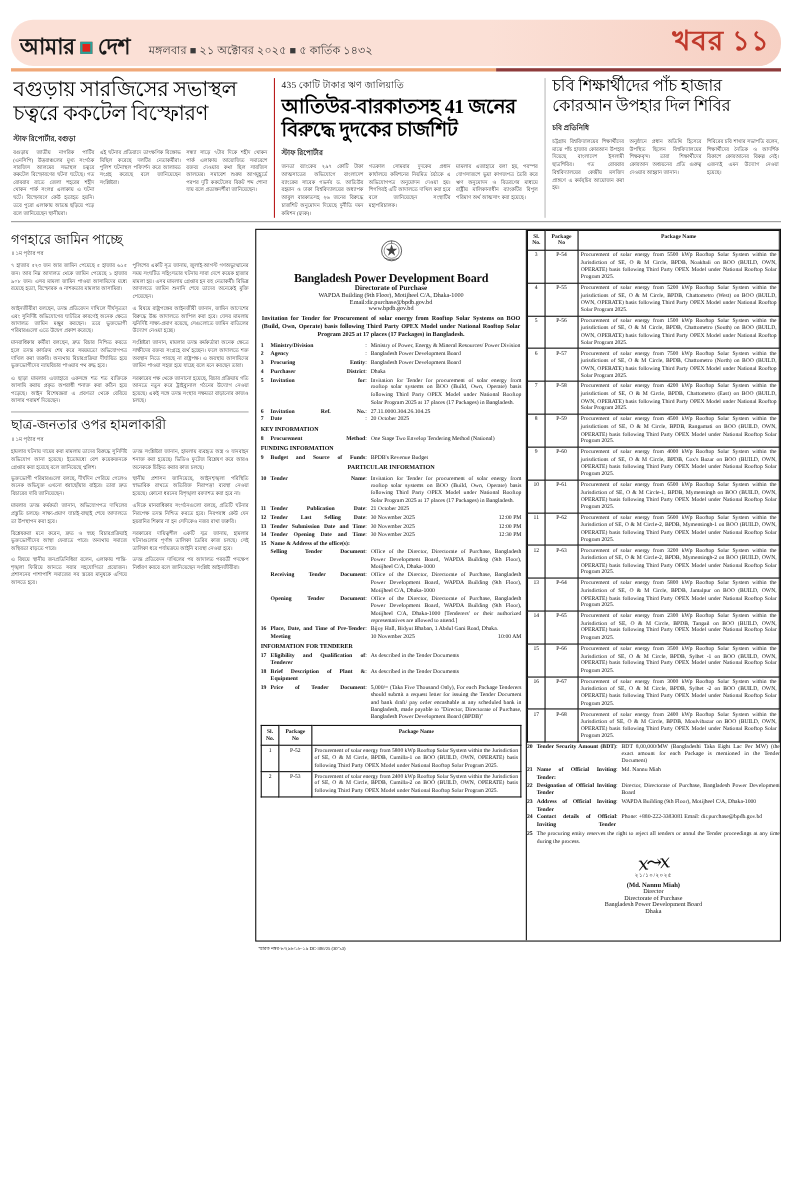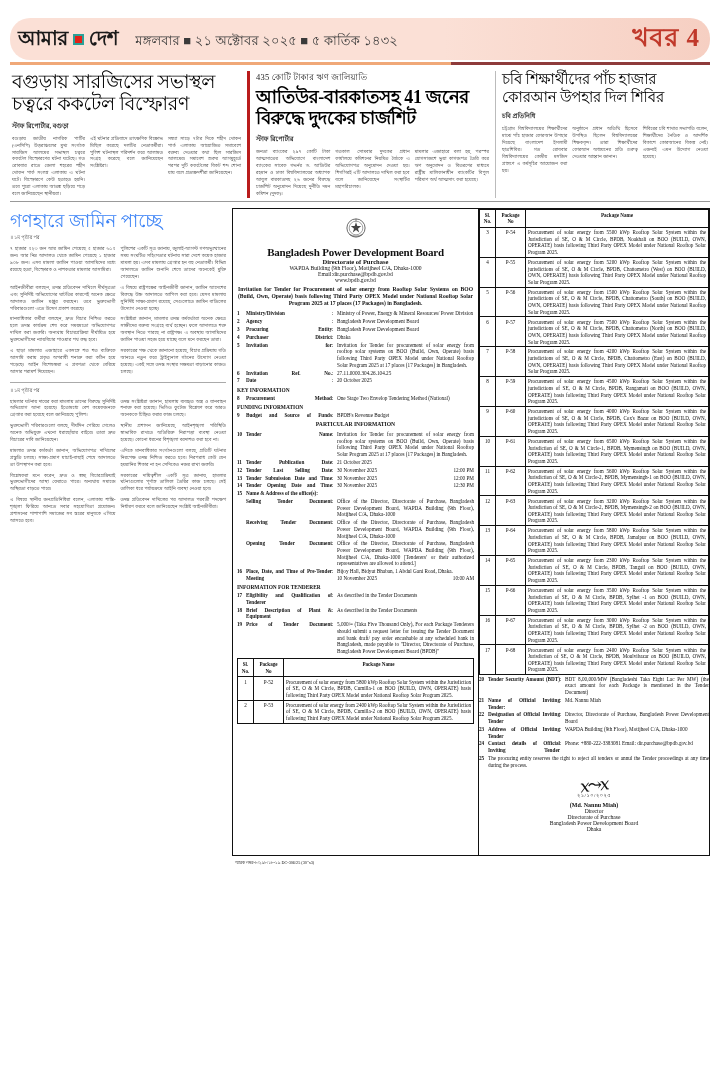--- a/index.html
+++ b/index.html
@@ -9,43 +9,43 @@
     font-family:"Liberation Serif", serif;
     color:#111;
     overflow:hidden;
   }
   .page { width:720px; height:1080px; position:relative; padding:0 10px; }
 
   
   .masthead {
     position:relative; height:42px; margin-top:18px;
     background:linear-gradient(90deg,#fbe0d6 0%, #fbe0d6 62%, #f6cfc2 100%);
-    display:flex; align-items:center;border-radius:20px;
+    display:flex; align-items:flex-end;border-radius:20px;
   }
   .mast-left { display:flex; align-items:baseline; gap:3px; padding-left:8px; }
   .mast-logo {
     font-family:"Liberation Serif", serif;
     font-size:20px; font-weight:bold; letter-spacing:-.5px; color:#1a1a1a;
   }
   .mast-sq { width:11px; height:11px; background:#e2231a; display:inline-block;
              border:2px solid #2aa198; margin:0 2px; }
-  .mast-date { font-size:13px; color:#3a3a3a; margin-left:14px; letter-spacing:.2px; }
+  .mast-date { font-size:10px; color:#3a3a3a; margin-left:14px; letter-spacing:.2px; }
   .mast-right {
     margin-left:auto; padding-right:10px;
     font-size:25px; font-weight:bold; color:#c0392b; letter-spacing:1px;
   }
   .mast-rule { height:3px; display:flex; margin-top:2px; }
   .mast-rule .a { flex:0 0 63%; background:#f0a878; }
   .mast-rule .b { flex:1; background:#8e3b3b; }
   .hr-thin { height:1px; background:#999; margin-top:3px; }
 
   
   .top-area { display:flex; gap:0; margin-top:6px; }
   .tcol { padding:0 6px; }
-  .tcol.c1 { width:240px; border-right:3px solid #b91c1c; padding-left:2px; }
+  .tcol.c1 { width:240px; border-right:1px solid #b91c1c; padding-left:2px; }
   .tcol.c2 { width:246px; border-right:1px solid #bbb; }
   .tcol.c3 { width:214px; padding-right:2px; }
 
   .kicker { font-size:8.5px; color:#222; margin-bottom:2px; letter-spacing:.2px; }
   .headline {
     font-size:19px; font-weight:normal; line-height:1.18; color:#000;
     letter-spacing:-.3px;
   }
   .headline.mid { font-size:18px; font-weight:bold; }
   .headline.right { font-size:15px; }
@@ -57,21 +57,21 @@
     word-spacing:.3px;
   }
   .bcol { flex:1; }
 
   
   .main-grid { display:flex; margin-top:6px; }
   .left-news { width:232px; padding-right:6px; }
   .notice-wrap { width:478px; }
 
   .subhead {
-    font-size:18px; line-height:1.2; color:#3b82f6; margin-top:3px; margin-bottom:2px;
+    font-size:12px; line-height:1.2; color:#000000; margin-top:3px; margin-bottom:2px;
   }
   .jump { font-size:5px; color:#444; margin-bottom:3px; }
   .news-rule { height:1px; background:#aaa; margin:6px 0 4px; }
 
   
   .notice {
     border:1.6px solid #111; background:#fff;
     height:648px; display:flex; font-family:"Liberation Serif", serif;
     overflow:hidden;
   }
@@ -127,21 +127,21 @@
 
 <div class="page">
 
   <div class="masthead">
     <div class="mast-left">
       <span class="mast-logo">আমার</span>
       <span class="mast-sq"></span>
       <span class="mast-logo">দেশ</span>
       <span class="mast-date">মঙ্গলবার ■ ২১ অক্টোবর ২০২৫ ■ ৫ কার্তিক ১৪৩২</span>
     </div>
-    <div class="mast-right">খবর 4</div>
+    <div class="mast-right">খবর ১১</div>
   </div>
   <div class="mast-rule">
       <div class="a"></div>
       <div class="b"></div>
     </div>
 
   <div class="top-area">
 
     <div class="tcol c1">
       <div class="headline">বগুড়ায় সারজিসের সভাস্থল চত্বরে ককটেল বিস্ফোরণ</div>
@@ -198,20 +198,21 @@
         </div>
         <div class="body-cols">
           <div class="bcol bodytext">এ ছাড়া মামলার এজাহারে একসঙ্গে শত শত ব্যক্তিকে আসামি করায় প্রকৃত অপরাধী শনাক্ত করা কঠিন হয়ে পড়েছে। আইন বিশেষজ্ঞরা এ প্রবণতা থেকে বেরিয়ে আসার পরামর্শ দিয়েছেন।</div>
           <div class="bcol bodytext">সরকারের পক্ষ থেকে জানানো হয়েছে, বিচার প্রক্রিয়ায় গতি আনতে নতুন করে ট্রাইব্যুনাল গঠনের উদ্যোগ নেওয়া হয়েছে। একই সঙ্গে তদন্ত সংস্থার সক্ষমতা বাড়ানোর কাজও চলছে।</div>
         </div>
       </div>
 
       <div class="news-rule"></div>
 
       <div>
+        <div class="subhead">ছাত্র-জনতার ওপর হামলাকারী</div>
         <div class="jump">॥ ১ম পৃষ্ঠার পর</div>
         <div class="body-cols">
           <div class="bcol bodytext">হামলার ঘটনায় দায়ের করা মামলায় তাদের বিরুদ্ধে সুনির্দিষ্ট অভিযোগ আনা হয়েছে। ইতোমধ্যে বেশ কয়েকজনকে গ্রেপ্তার করা হয়েছে বলে জানিয়েছে পুলিশ।</div>
           <div class="bcol bodytext">তদন্ত সংশ্লিষ্টরা জানান, হামলায় ব্যবহৃত অস্ত্র ও যানবাহন শনাক্ত করা হয়েছে। ভিডিও ফুটেজ বিশ্লেষণ করে আরও অনেককে চিহ্নিত করার কাজ চলছে।</div>
         </div>
         <div class="body-cols">
           <div class="bcol bodytext">ভুক্তভোগী পরিবারগুলো বলছে, দীর্ঘদিন পেরিয়ে গেলেও অনেক অভিযুক্ত এখনো ধরাছোঁয়ার বাইরে। তারা দ্রুত বিচারের দাবি জানিয়েছেন।</div>
           <div class="bcol bodytext">স্থানীয় প্রশাসন জানিয়েছে, আইনশৃঙ্খলা পরিস্থিতি স্বাভাবিক রাখতে অতিরিক্ত নিরাপত্তা ব্যবস্থা নেওয়া হয়েছে। কোনো ধরনের বিশৃঙ্খলা বরদাশত করা হবে না।</div>
         </div>
         <div class="body-cols">

